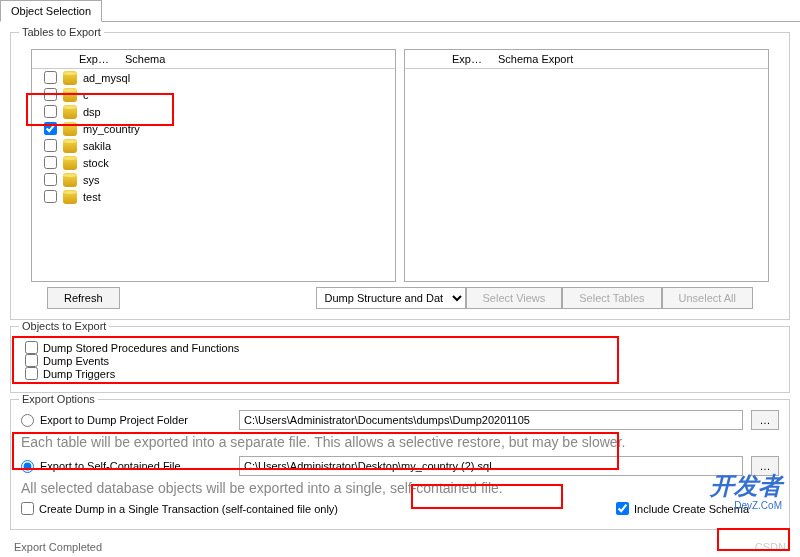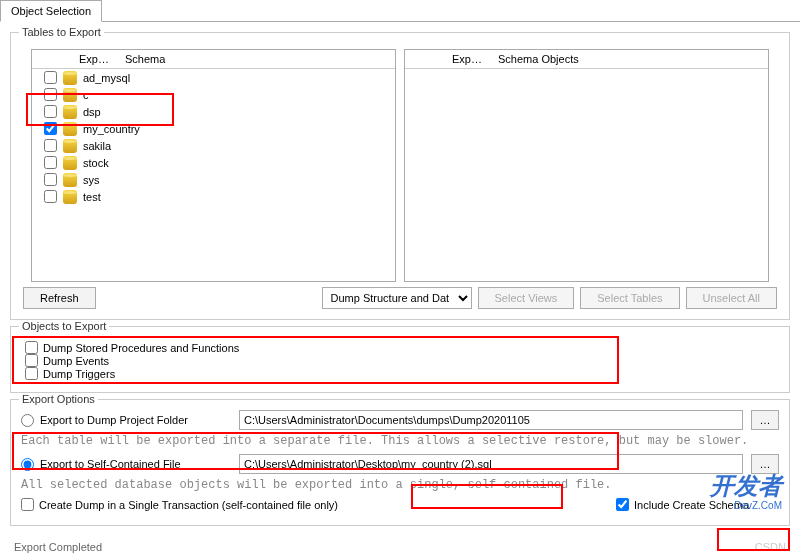--- a/index.html
+++ b/index.html
@@ -24,31 +24,31 @@
     .db-icon { width: 14px; height: 14px; background: linear-gradient(#f5d742, #d4a017); border-radius: 3px; margin-right: 6px; position: relative; }
     .db-icon::before { content: ''; position: absolute; top: 1px; left: 0; right: 0; height: 3px; background: #f7e27a; border-radius: 50%; }
     
     .hl-red { position: absolute; border: 2px solid #ff0000; pointer-events: none; }
     .hl1 { top: 93px; left: 26px; width: 148px; height: 33px; }
     .hl2 { top: 336px; left: 12px; width: 607px; height: 48px; }
     .hl3 { top: 432px; left: 12px; width: 607px; height: 38px; }
     .hl4 { top: 484px; left: 411px; width: 152px; height: 25px; }
     .hl5 { top: 528px; left: 717px; width: 73px; height: 23px; }
     
-    .bottom-controls { display: flex; align-items: center; margin: 4px 4px; gap: 6px; }
+    .bottom-controls { display: flex; align-items: center; margin: 4px 28px; }
     .btn { border: 1px solid #aaa; background: #f3f3f3; padding: 4px 16px; cursor: pointer; }
     .btn.disabled { color: #aaa; background: #f5f5f5; }
     .select { border: 1px solid #aaa; padding: 3px 4px; background: #fff; width: 150px; }
     
     .option-row { display: flex; align-items: center; padding: 4px 2px; gap: 8px; }
     .option-row .label-col { width: 210px; display: flex; align-items: center; gap: 6px; }
     .path-input { flex: 1; border: 1px solid #aaa; padding: 3px 4px; background: #fff; }
     .browse-btn { width: 28px; border: 1px solid #aaa; background: #f3f3f3; padding: 3px 0; text-align: center; cursor: pointer; }
     
-    .help-text { font-size: 12px; color: #888; padding: 0 2px 2px 2px; font-family: Liberation Mono, monospace; }
+    .help-text { font-size: 14px; color: #888; padding: 0 2px 2px 2px; }
     .checkbox-row { display: flex; align-items: center; padding: 4px 2px; gap: 5px; }
     .checkbox-row-inline { display: flex; align-items: center; gap: 5px; margin-left: auto; margin-right: 30px; }
     
     .watermark { position: absolute; right: 18px; top: 470px; font-size: 24px; font-style: italic; color: #3470d0; font-weight: bold; pointer-events: none; }
     .watermark-sub { position: absolute; right: 18px; top: 500px; font-size: 10px; color: #3470d0; pointer-events: none; }
     
     .footer { position: absolute; bottom: 4px; left: 14px; right: 14px; display: flex; justify-content: space-between; color: #666; }
     
     .obj-export-row { display: flex; justify-content: space-between; padding: 10px 6px 4px 6px; flex-direction: column; }
     .obj-export-row .cb { display: flex; align-items: center; gap: 5px; }
@@ -110,21 +110,21 @@
           <div class="schema-row">
             <input type="checkbox" style="">
             <span class="db-icon"></span>
             <span>test</span>
           </div>
         </div>
     </div>
     <div class="pane">
       <div class="pane-header">
         <div class="col-exp">Exp…</div>
-        <div class="col-schema">Schema Objects</div>
+        <div class="col-schema">Schema Export</div>
       </div>
       <div class="pane-body"></div>
     </div>
   </div>
 
   <div class="bottom-controls">
     <button class="btn">Refresh</button>
     <div class="spacer"></div>
     <select class="select">
       <option>Dump Structure and Dat</option>

